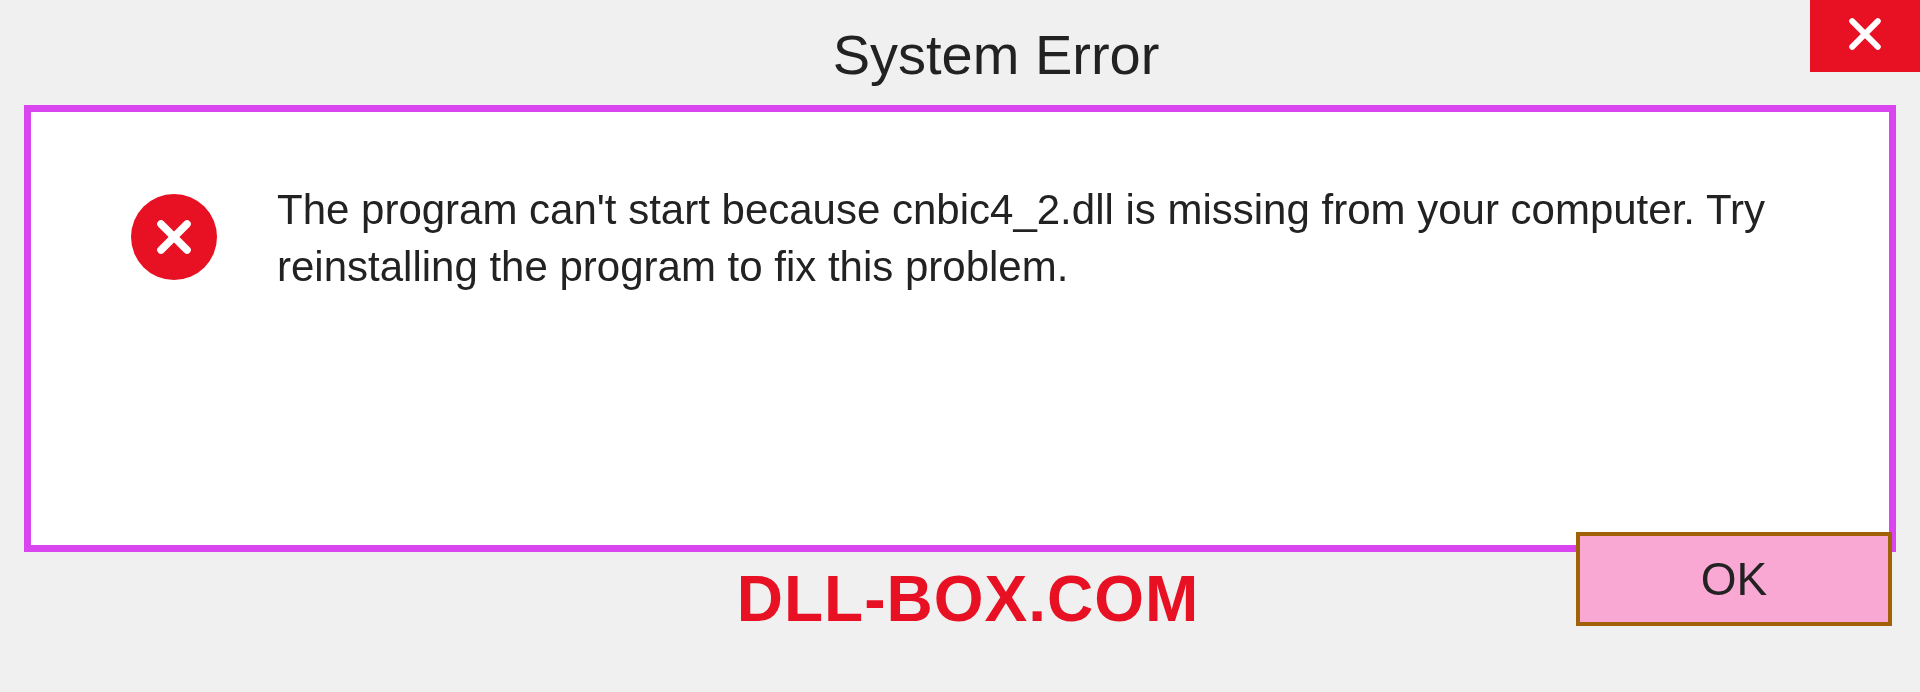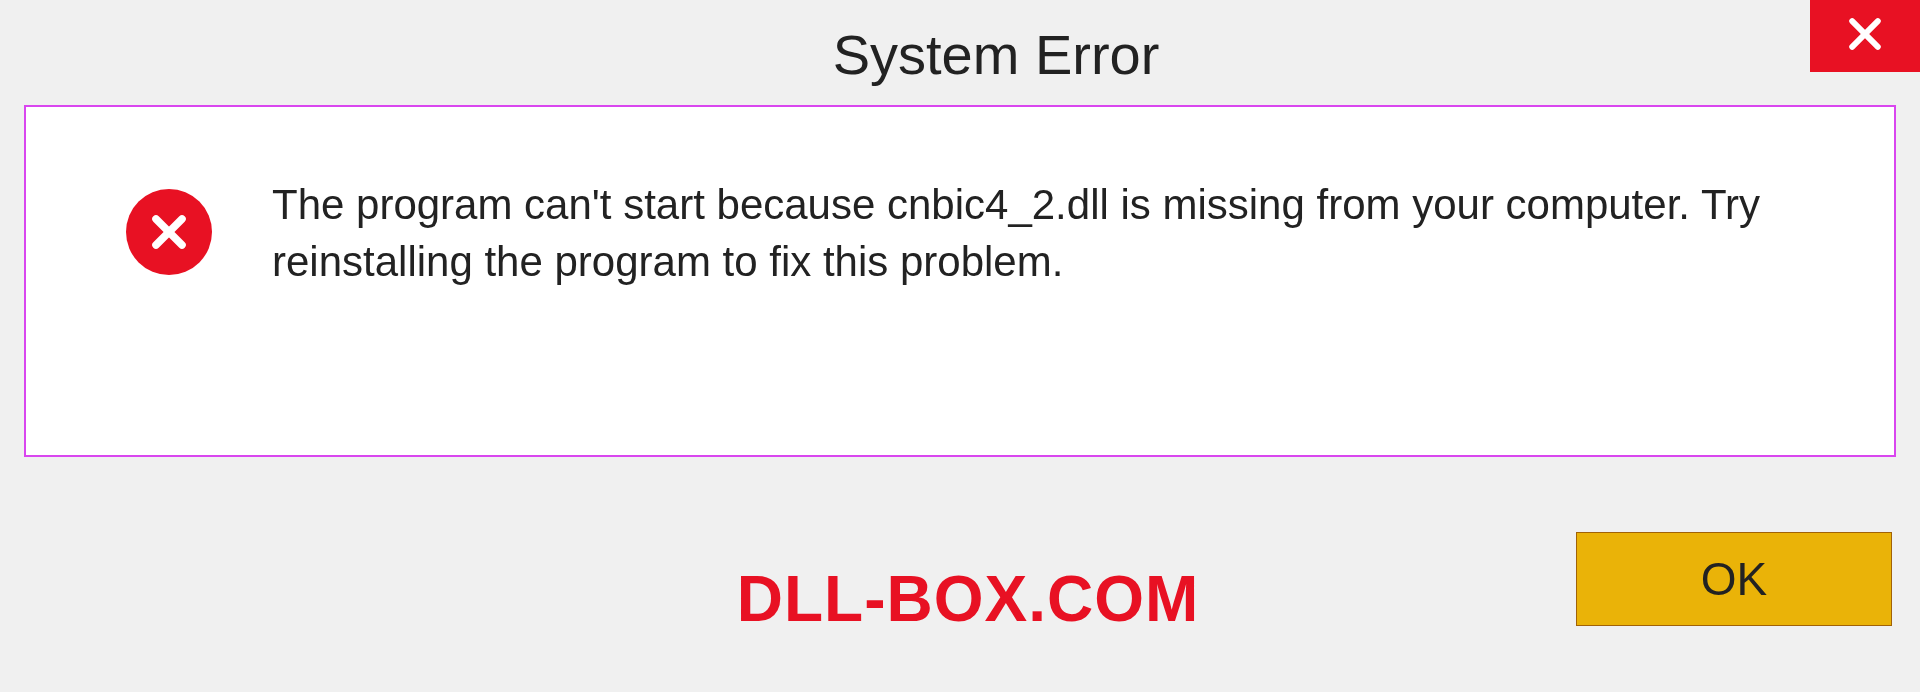--- a/index.html
+++ b/index.html
@@ -40,23 +40,23 @@
     }
     .close-btn svg {
       width: 44px;
       height: 44px;
     }
     .content-box {
       position: absolute;
       top: 105px;
       left: 24px;
       width: 1872px;
-      height: 352px;
+      height: 447px;
       background: #ffffff;
-      border: 2px solid #d946ef;
+      border: 7px solid #d946ef;
       display: flex;
       align-items: flex-start;
       padding: 64px 60px 0 100px;
     }
     .error-icon {
       flex: 0 0 auto;
       width: 86px;
       height: 86px;
       border-radius: 50%;
       background: #e81123;
@@ -95,22 +95,22 @@
       font-family: Arial, sans-serif;
       white-space: nowrap;
       margin-left: 8px;
     }
     .ok-button {
       position: absolute;
       right: 28px;
       bottom: 40px;
       width: 316px;
       height: 94px;
-      background: #eab308;
-      border: 1px solid #a16207;
+      background: #f9a8d4;
+      border: 4px solid #a16207;
       display: flex;
       align-items: center;
       justify-content: center;
       font-size: 46px;
       color: #222;
       cursor: pointer;
       margin-left: 44px;
     }
   </style>
 </head>

